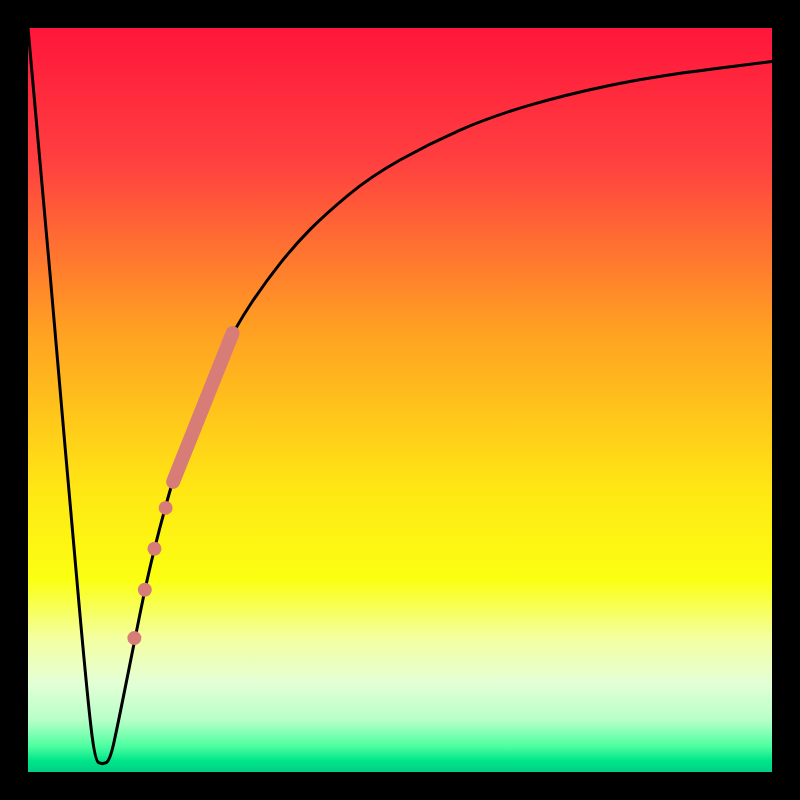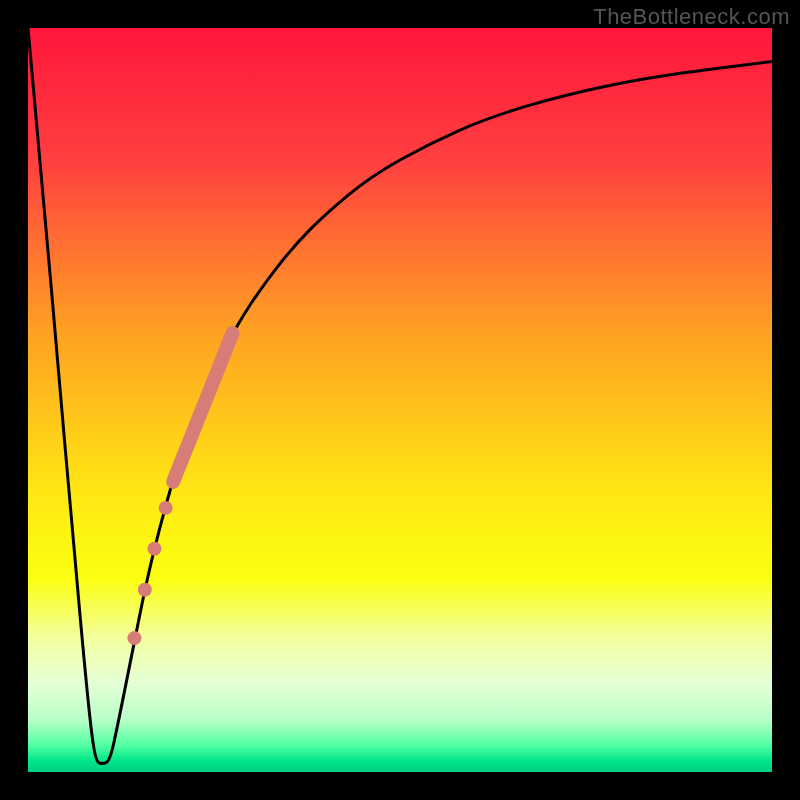--- a/index.html
+++ b/index.html
@@ -30,21 +30,20 @@
   svg {
     position: absolute;
     top: 0;
     left: 0;
   }
 </style>
 </head>
 <body>
 <div class="frame">
 
-  <div class="watermark">TheBottleneck.com</div>
 
   <svg id="chart-svg" width="800" height="800" viewBox="0 0 800 800">
       <defs>
         <linearGradient id="bg-grad" x1="0" y1="0" x2="0" y2="1">
           <stop offset="0%" stop-color="#ff163b"></stop>
           <stop offset="18%" stop-color="#ff4040"></stop>
           <stop offset="40%" stop-color="#ff9e23"></stop>
           <stop offset="62%" stop-color="#ffe714"></stop>
           <stop offset="74%" stop-color="#fbff11"></stop>
           <stop offset="82%" stop-color="#f4ffa0"></stop>

